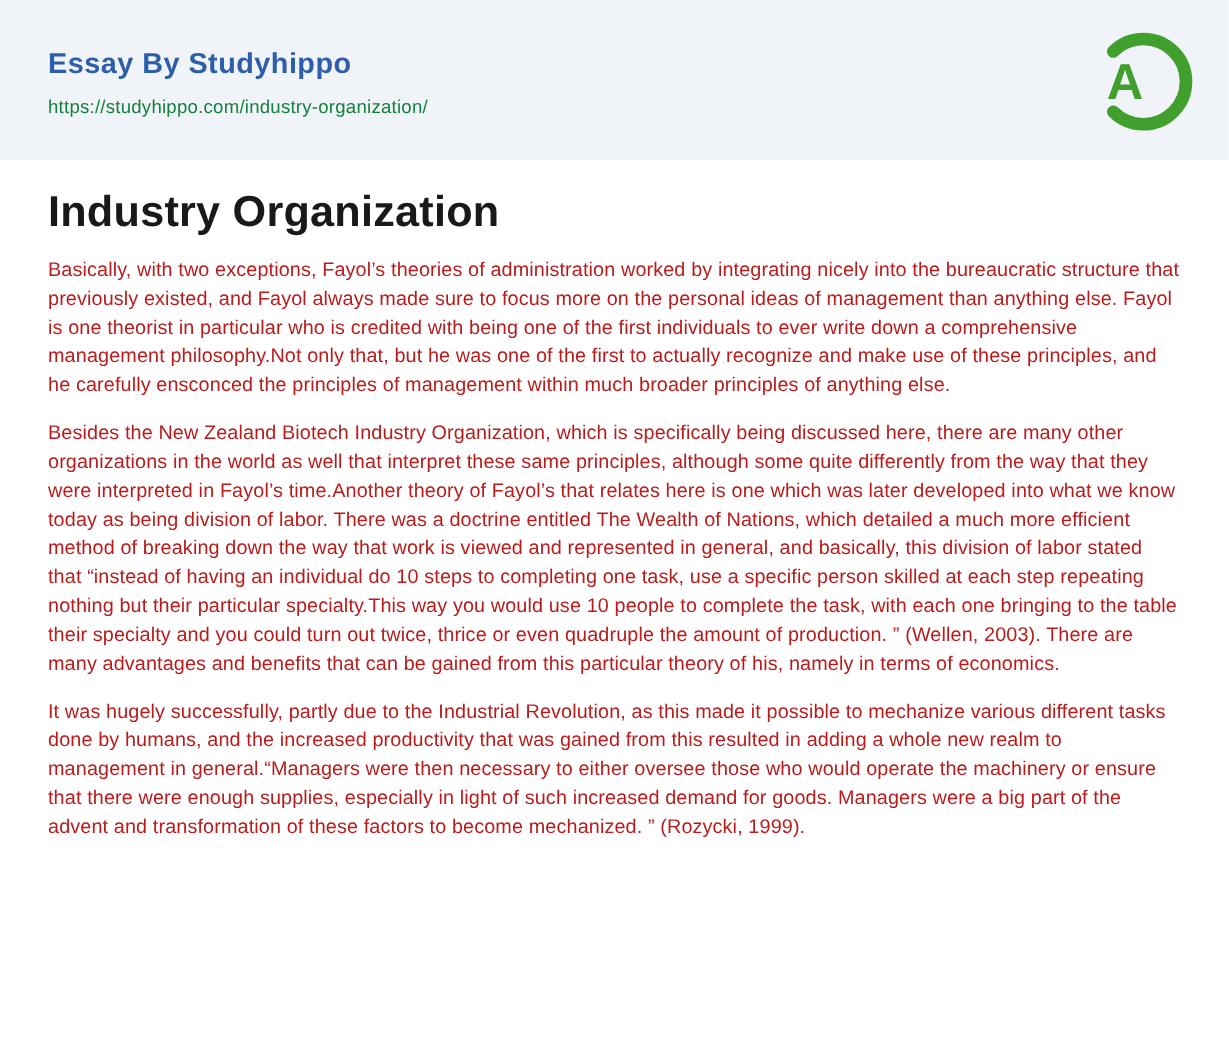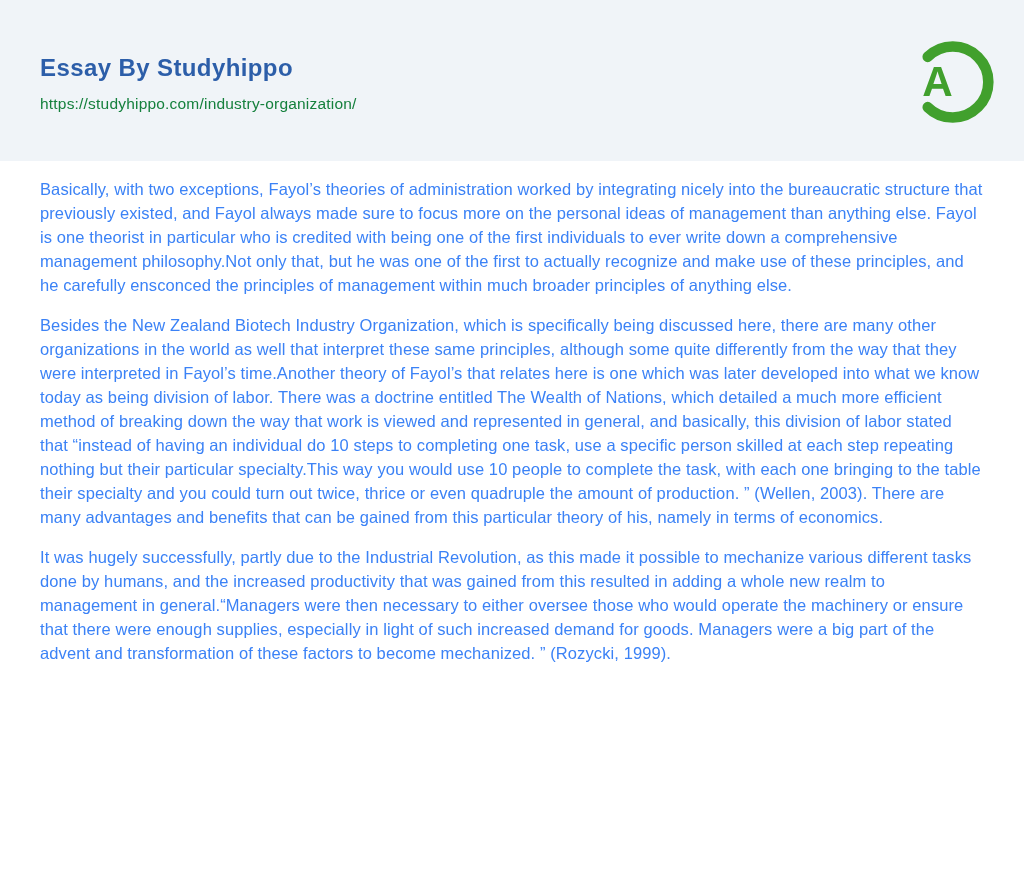--- a/index.html
+++ b/index.html
@@ -5,21 +5,21 @@
   * { box-sizing: border-box; }
   html, body { margin: 0; padding: 0; }
   body {
     width: 1024px;
     height: 875px;
     background: #ffffff;
     font-family: "Liberation Sans", sans-serif;
     overflow: hidden;
   }
   .header {
-    height: 161px;
+    height: 133px;
     background: #f0f4f8;
     display: flex;
     align-items: center;
     justify-content: space-between;
     padding: 0 26px 0 40px;
   }
   .header-text {
     display: flex;
     flex-direction: column;
     padding-top: 6px;
@@ -54,21 +54,21 @@
     font-size: 36px;
     font-weight: 700;
     color: #19191b;
     letter-spacing: 0.2px;
     margin: 21px 0 4px 0;
     line-height: 1.2;
   }
   .content p {
     font-size: 16.5px;
     line-height: 24px;
-    color: #3b82f6;
+    color: #b91c1c;
     letter-spacing: 0.1px;
     margin: 16px 0;
     width: 944px;
   }
 </style>
 </head>
 <body>
 
 <div class="header">
   <div class="header-text">
@@ -77,16 +77,17 @@
   </div>
   <div class="logo">
     <svg viewBox="0 0 100 100">
       <path d="M 26.8 23.8 A 37 37 0 1 1 26.8 76.2" fill="none" stroke="#41a02d" stroke-width="11" stroke-linecap="round"></path>
       <text x="37" y="65" text-anchor="middle" font-family="Liberation Sans, sans-serif" font-size="44" font-weight="700" fill="#41a02d">A</text>
     </svg>
   </div>
 </div>
 
 <div class="content">
+  <h1 class="article-title">Industry Organization</h1>
   <p>Basically, with two exceptions, Fayol’s theories of administration worked by integrating nicely into the bureaucratic structure that previously existed, and Fayol always made sure to focus more on the personal ideas of management than anything else. Fayol is one theorist in particular who is credited with being one of the first individuals to ever write down a comprehensive management philosophy.Not only that, but he was one of the first to actually recognize and make use of these principles, and he carefully ensconced the principles of management within much broader principles of anything else.</p>
   <p>Besides the New Zealand Biotech Industry Organization, which is specifically being discussed here, there are many other organizations in the world as well that interpret these same principles, although some quite differently from the way that they were interpreted in Fayol’s time.Another theory of Fayol’s that relates here is one which was later developed into what we know today as being division of labor. There was a doctrine entitled The Wealth of Nations, which detailed a much more efficient method of breaking down the way that work is viewed and represented in general, and basically, this division of labor stated that “instead of having an individual do 10 steps to completing one task, use a specific person skilled at each step repeating nothing but their particular specialty.This way you would use 10 people to complete the task, with each one bringing to the table their specialty and you could turn out twice, thrice or even quadruple the amount of production. ” (Wellen, 2003). There are many advantages and benefits that can be gained from this particular theory of his, namely in terms of economics.</p>
   <p>It was hugely successfully, partly due to the Industrial Revolution, as this made it possible to mechanize various different tasks done by humans, and the increased productivity that was gained from this resulted in adding a whole new realm to management in general.“Managers were then necessary to either oversee those who would operate the machinery or ensure that there were enough supplies, especially in light of such increased demand for goods. Managers were a big part of the advent and transformation of these factors to become mechanized. ” (Rozycki, 1999).</p>
 </div>
 
 </body></html>

